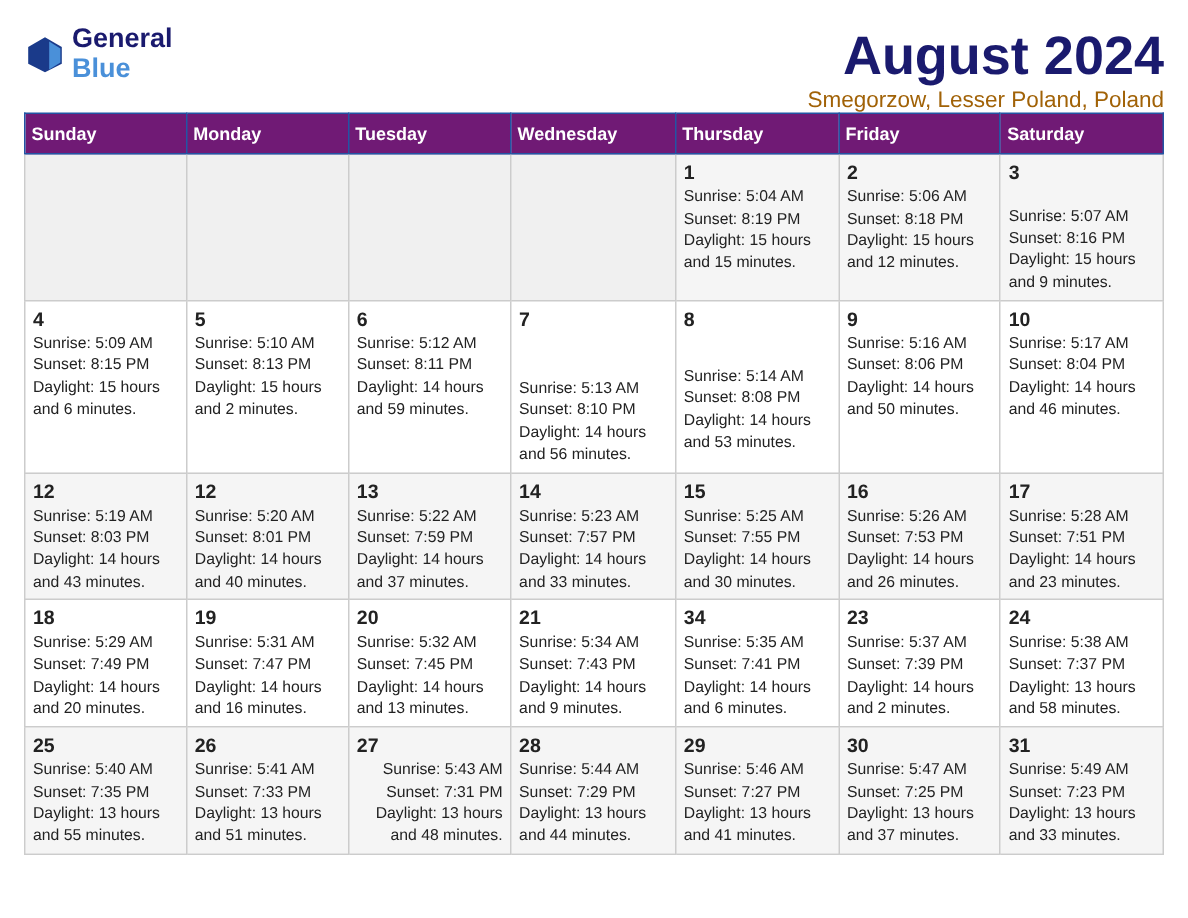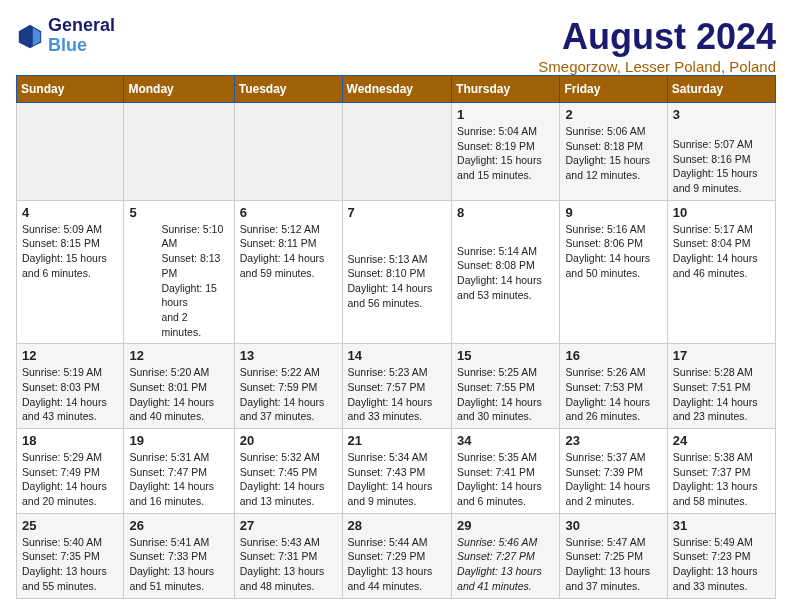--- a/index.html
+++ b/index.html
@@ -45,21 +45,21 @@
     .location {
       font-size: 15px;
       color: #a16207;
     }
     table {
       width: 100%;
       border-collapse: collapse;
       font-size: 11px;
     }
     thead tr th {
-      background: #a16207;
+      background: #701a75;
       color: #fff;
       padding: 6px 4px;
       text-align: left;
       font-size: 12px;
       font-weight: bold;
       border: 1px solid #2255a4;
     }
     tbody tr td {
       vertical-align: top;
       padding: 4px 5px;
@@ -153,21 +153,21 @@
       <tr>
         <td>
           <span class="day-num">4</span>
           <div class="day-info" style="white-space: pre-line;">Sunrise: 5:09 AM
 Sunset: 8:15 PM
 Daylight: 15 hours
 and 6 minutes.</div>
         </td>
         <td>
           <span class="day-num">5</span>
-          <div class="day-info" style="white-space: pre-line; margin-left: 32px;">Sunrise: 5:10 AM
+          <div class="day-info" style="white-space: pre-line;">Sunrise: 5:10 AM
 Sunset: 8:13 PM
 Daylight: 15 hours
 and 2 minutes.</div>
         </td>
         <td>
           <span class="day-num">6</span>
           <div class="day-info" style="white-space: pre-line;">Sunrise: 5:12 AM
 Sunset: 8:11 PM
 Daylight: 14 hours
 and 59 minutes.</div>
@@ -313,35 +313,35 @@
         </td>
         <td>
           <span class="day-num">26</span>
           <div class="day-info" style="white-space: pre-line;">Sunrise: 5:41 AM
 Sunset: 7:33 PM
 Daylight: 13 hours
 and 51 minutes.</div>
         </td>
         <td>
           <span class="day-num">27</span>
-          <div class="day-info" style="white-space: pre-line;">Sunrise: 5:43 AM
+          <div class="day-info" style="white-space: pre-line; text-align: right;">Sunrise: 5:43 AM
 Sunset: 7:31 PM
 Daylight: 13 hours
 and 48 minutes.</div>
         </td>
         <td>
           <span class="day-num">28</span>
           <div class="day-info" style="white-space: pre-line;">Sunrise: 5:44 AM
 Sunset: 7:29 PM
 Daylight: 13 hours
 and 44 minutes.</div>
         </td>
         <td>
           <span class="day-num">29</span>
-          <div class="day-info" style="white-space: pre-line; font-style: italic;">Sunrise: 5:46 AM
+          <div class="day-info" style="white-space: pre-line;">Sunrise: 5:46 AM
 Sunset: 7:27 PM
 Daylight: 13 hours
 and 41 minutes.</div>
         </td>
         <td>
           <span class="day-num">30</span>
           <div class="day-info" style="white-space: pre-line;">Sunrise: 5:47 AM
 Sunset: 7:25 PM
 Daylight: 13 hours
 and 37 minutes.</div>

